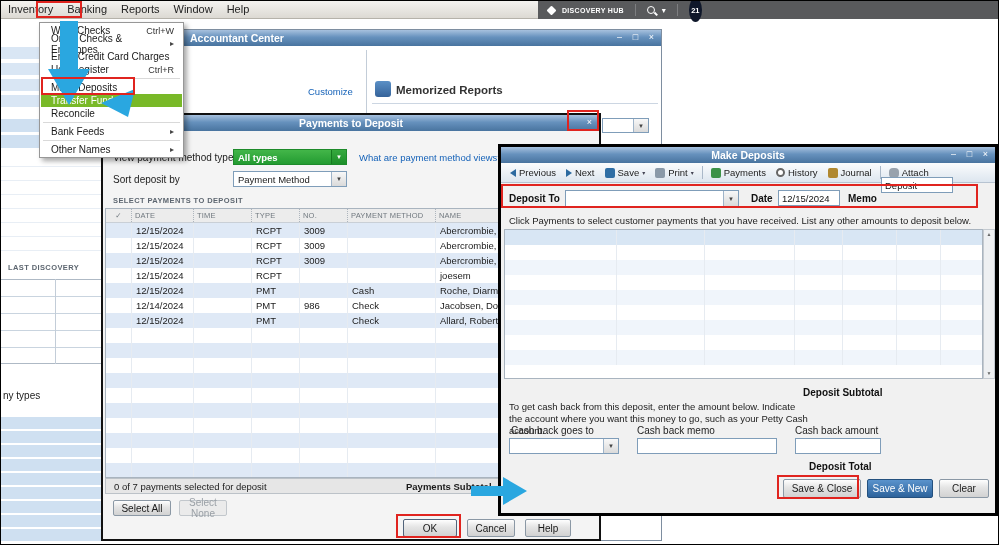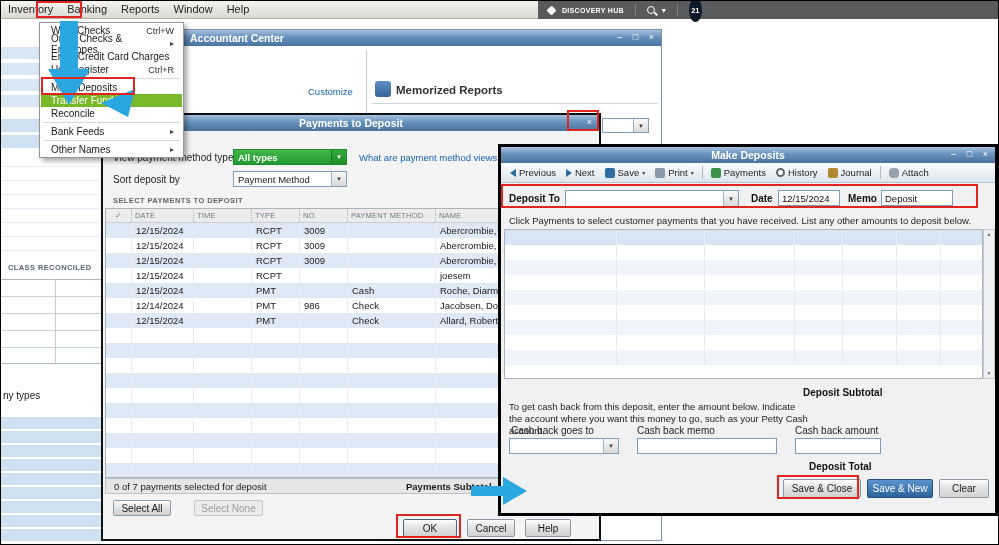--- a/index.html
+++ b/index.html
@@ -94,21 +94,21 @@
 <div class="page">
 
   <div>
     <div class="bg-band" style="top:46px;height:12px;width:108px"></div>
     <div class="bg-band" style="top:62px;height:12px;width:108px"></div>
     <div class="bg-band" style="top:78px;height:12px;width:108px"></div>
     <div class="bg-band" style="top:94px;height:12px;width:108px"></div>
     <div class="bg-band2" style="top:118px;height:13px;width:100px"></div>
     <div class="bg-band2" style="top:134px;height:13px;width:100px"></div>
     <div class="bg-lines" style="top:152px;height:104px"></div>
-    <span class="lbl-sc" style="left:7px;top:262px">CLASS RECONCILED</span>
+    <span class="lbl-sc" style="left:7px;top:262px">LAST DISCOVERY</span>
     <div class="bg-table" style="top:278px;height:85px"></div>
     <div class="bg-vline" style="left:54px;top:278px;height:85px"></div>
     <span class="lbl" style="left:2px;top:389px;font-size:10px">ny types</span>
     <div class="bg-band2" style="top:416px;height:12px;width:100px"></div>
     <div class="bg-band2" style="top:430px;height:12px;width:100px"></div>
     <div class="bg-band2" style="top:444px;height:12px;width:100px"></div>
     <div class="bg-band2" style="top:458px;height:12px;width:100px"></div>
     <div class="bg-band2" style="top:472px;height:12px;width:100px"></div>
     <div class="bg-band2" style="top:486px;height:12px;width:100px"></div>
     <div class="bg-band2" style="top:500px;height:12px;width:100px"></div>
@@ -325,21 +325,21 @@
           <span class="c7"></span>
         </div>
     </div>
 
     <div class="abs" style="left:2px;top:363px;width:492px;height:16px;background:#e6e6e6;border:1px solid #bcc2c8;display:flex;align-items:center">
       <span style="padding-left:8px;font-weight:normal;font-size:9.5px">0 of 7 payments selected for deposit</span>
       <span style="position:absolute;left:300px;font-weight:bold;font-size:9.5px">Payments Subtotal</span>
     </div>
 
     <button class="btn" style="left:10px;top:385px;width:58px;height:16px">Select All</button>
-    <button class="btn disabled" style="left:91px;top:385px;width:69px;height:16px">Select None</button>
+    <button class="btn disabled" style="left:76px;top:385px;width:48px;height:16px">Select None</button>
 
     <button class="btn" style="left:300px;top:404px;width:54px;height:18px;border-color:#51637a">OK</button>
     <button class="btn" style="left:364px;top:404px;width:48px;height:18px">Cancel</button>
     <button class="btn" style="left:422px;top:404px;width:46px;height:18px">Help</button>
   </div>
 
   <div class="dropdown">
     <div class="dd-item" style="top:1px">
         <span class="dl">Write Checks</span>
         <span class="dd-sc">Ctrl+W</span>
@@ -427,21 +427,21 @@
     </div>
 
     <span class="lbl-b" style="left:8px;top:46px">Deposit To</span>
     <div class="combo" style="left:64px;top:43px;width:174px;height:17px">
       <span class="ct"></span>
       <span class="ca">▼</span>
     </div>
     <span class="lbl-b" style="left:250px;top:46px">Date</span>
     <input class="tfield" style="left: 277px; top: 43px; width: 62px;" readonly="" value="12/15/2024">
     <span class="lbl-b" style="left:347px;top:46px">Memo</span>
-    <input class="tfield" style="left: 380px; top: 43px; width: 72px;" readonly="" value="Deposit">
+    <input class="tfield" style="left: 380px; top: 30px; width: 72px;" readonly="" value="Deposit">
 
     <span class="lbl" style="left:8px;top:68px;font-size:9.5px">Click Payments to select customer payments that you have received. List any other amounts to deposit below.</span>
 
     <div class="grid" style="left:3px;top:82px;width:479px;height:150px">
       <div class="g-row sel">
           <span class="m1"></span>
           <span class="m2"></span>
           <span class="m3"></span>
           <span class="m4"></span>
           <span class="m5"></span>

